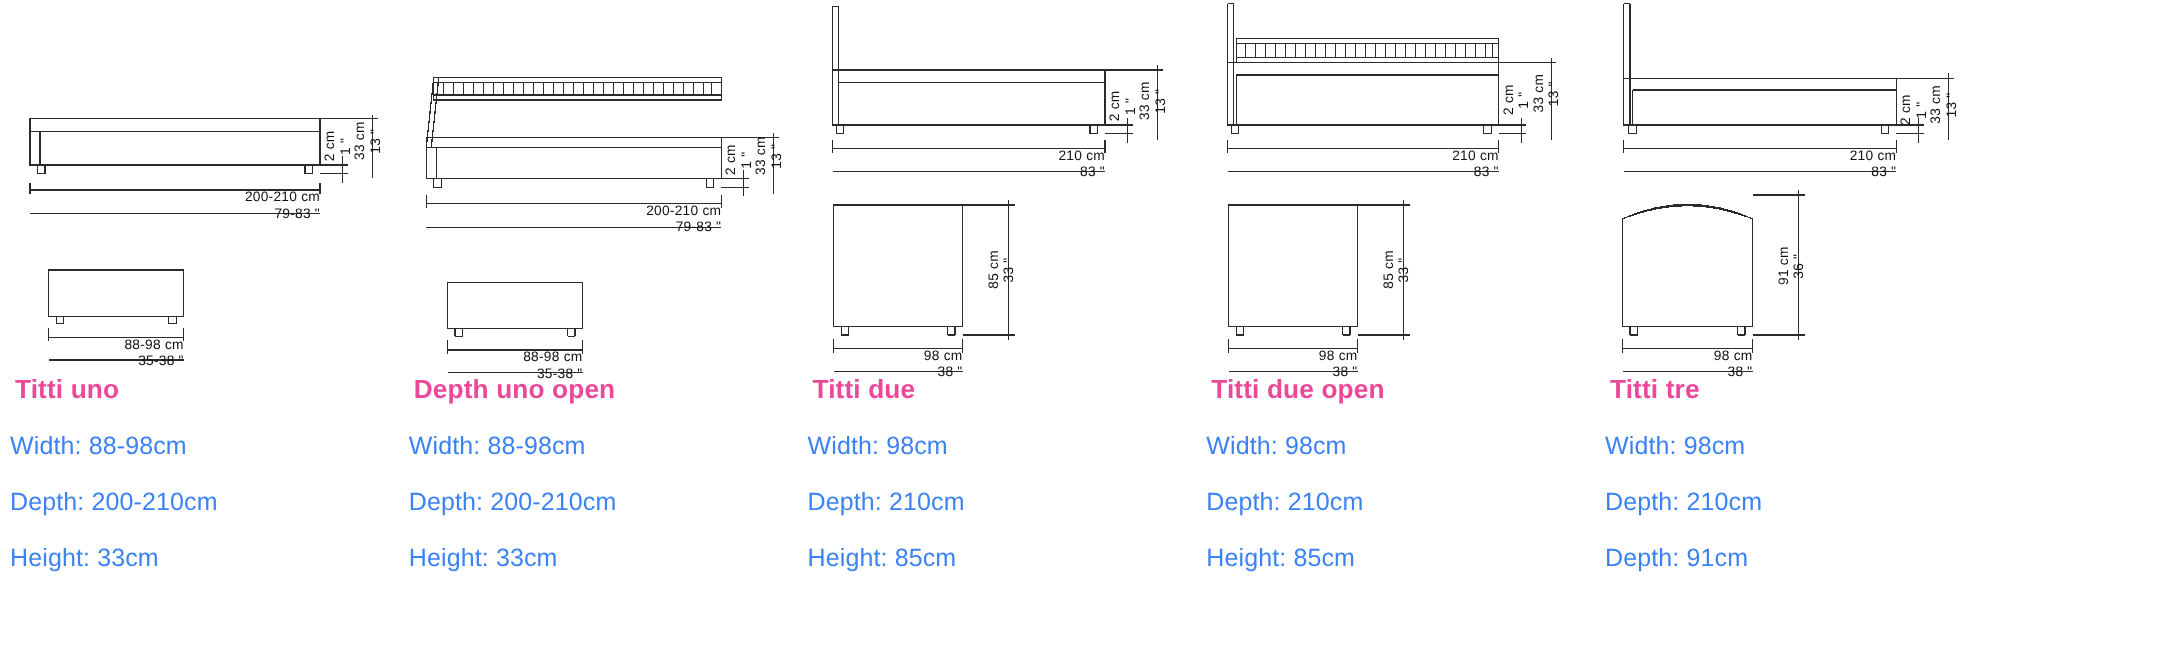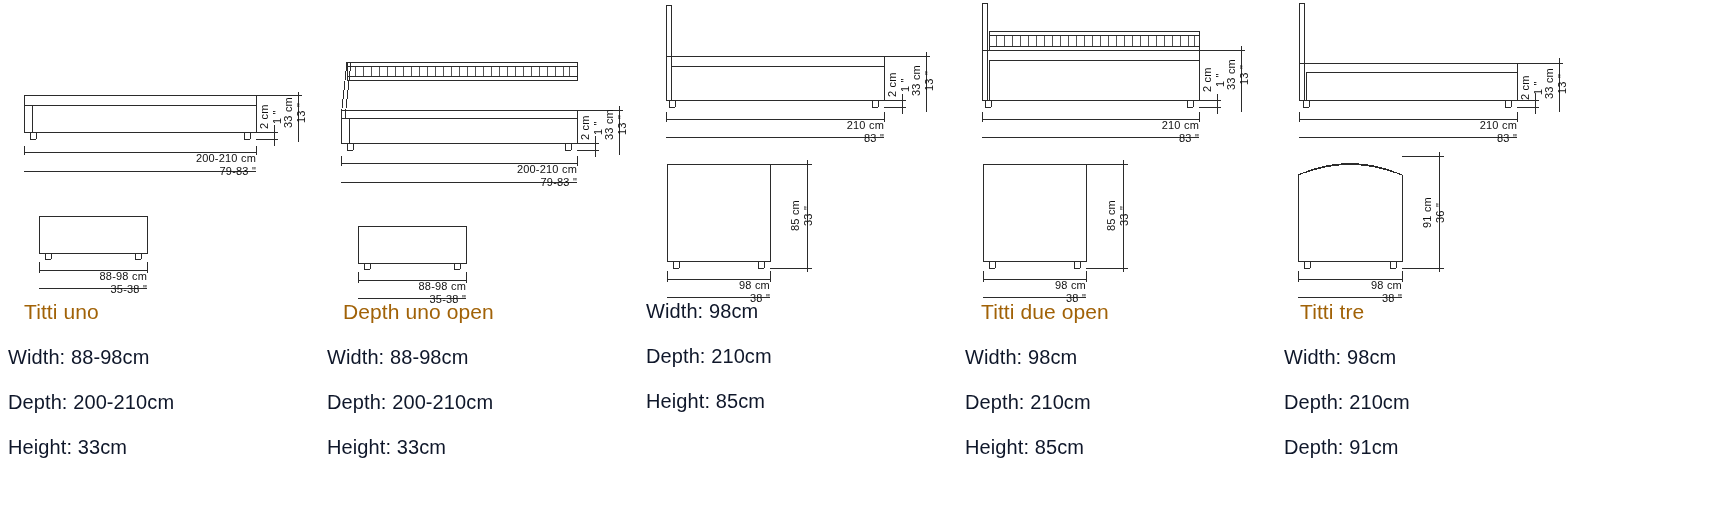--- a/index.html
+++ b/index.html
@@ -73,27 +73,28 @@
 
   
   .spec {
     position: absolute;
     left: 2px;
     top: 300px;
     width: 310px;
   }
   .spec .name {
     font-size: 21px;
-    color: #a16207;
-    margin: 0 0 22px 16px;
+    color: #ec4899;
+    margin: 0 0 22px 4px;
     letter-spacing: 0.1px;
+    font-weight: bold;
   }
   .spec .row {
     font-size: 20px;
-    color: #0f172a;
+    color: #3b82f6;
     margin: 0 0 22px 0;
     letter-spacing: 0.1px;
   }
   .spec .row:last-child { margin-bottom: 11px; }
 </style>
 </head>
 <body>
 
 <div class="sheet">
   <div class="variants">
@@ -327,20 +328,21 @@
         <div class="dimtext" style="left:23px; top:279px; width:103px;">
           <span class="cm">98 cm</span>
           <span class="inch">38 "</span>
         </div>
         <div class="dimtext vertical" style="left:145px; top:170px; height:92px;">
           <span class="cm">85 cm</span>
           <span class="inch">33 "</span>
         </div>
       </div>
       <div class="spec">
+        <div class="name">Titti due</div>
         <div class="row">Width: 98cm</div>
         <div class="row">Depth: 210cm</div>
         <div class="row">Height: 85cm</div>
       </div>
     </div>
 
     <div class="variant v3">
       <div class="drawing">
         <svg width="315" height="300" viewBox="0 0 315 300">
           <g fill="none" stroke="#2b2b2b" stroke-width="1" shape-rendering="crispEdges">

